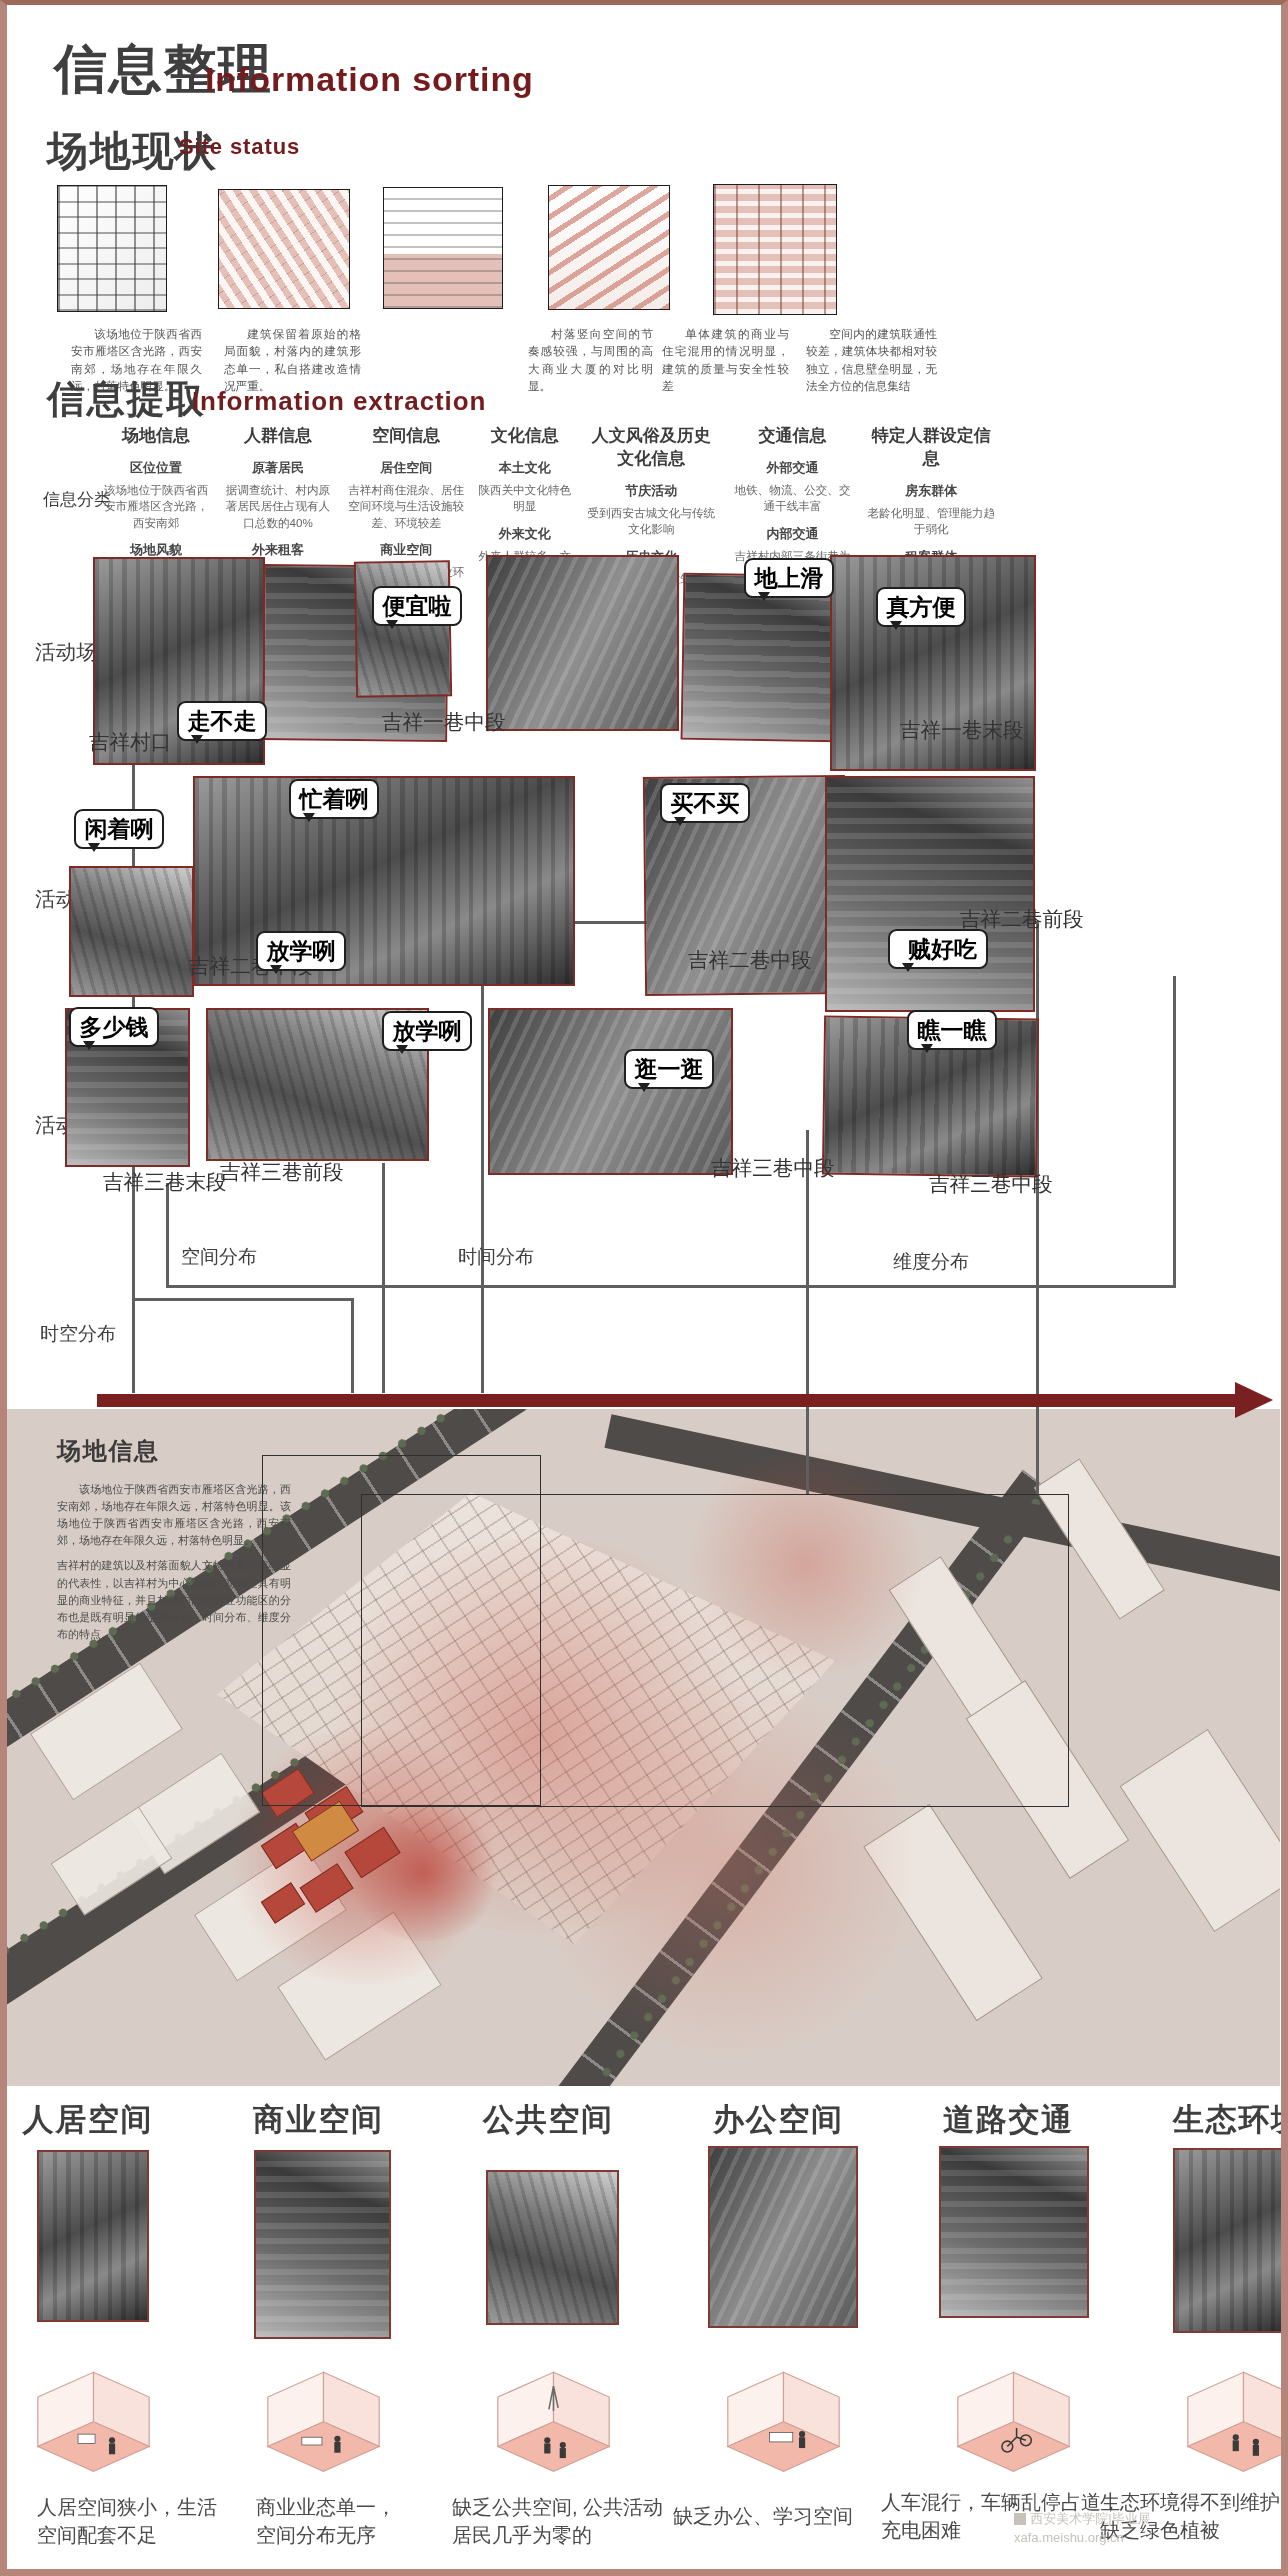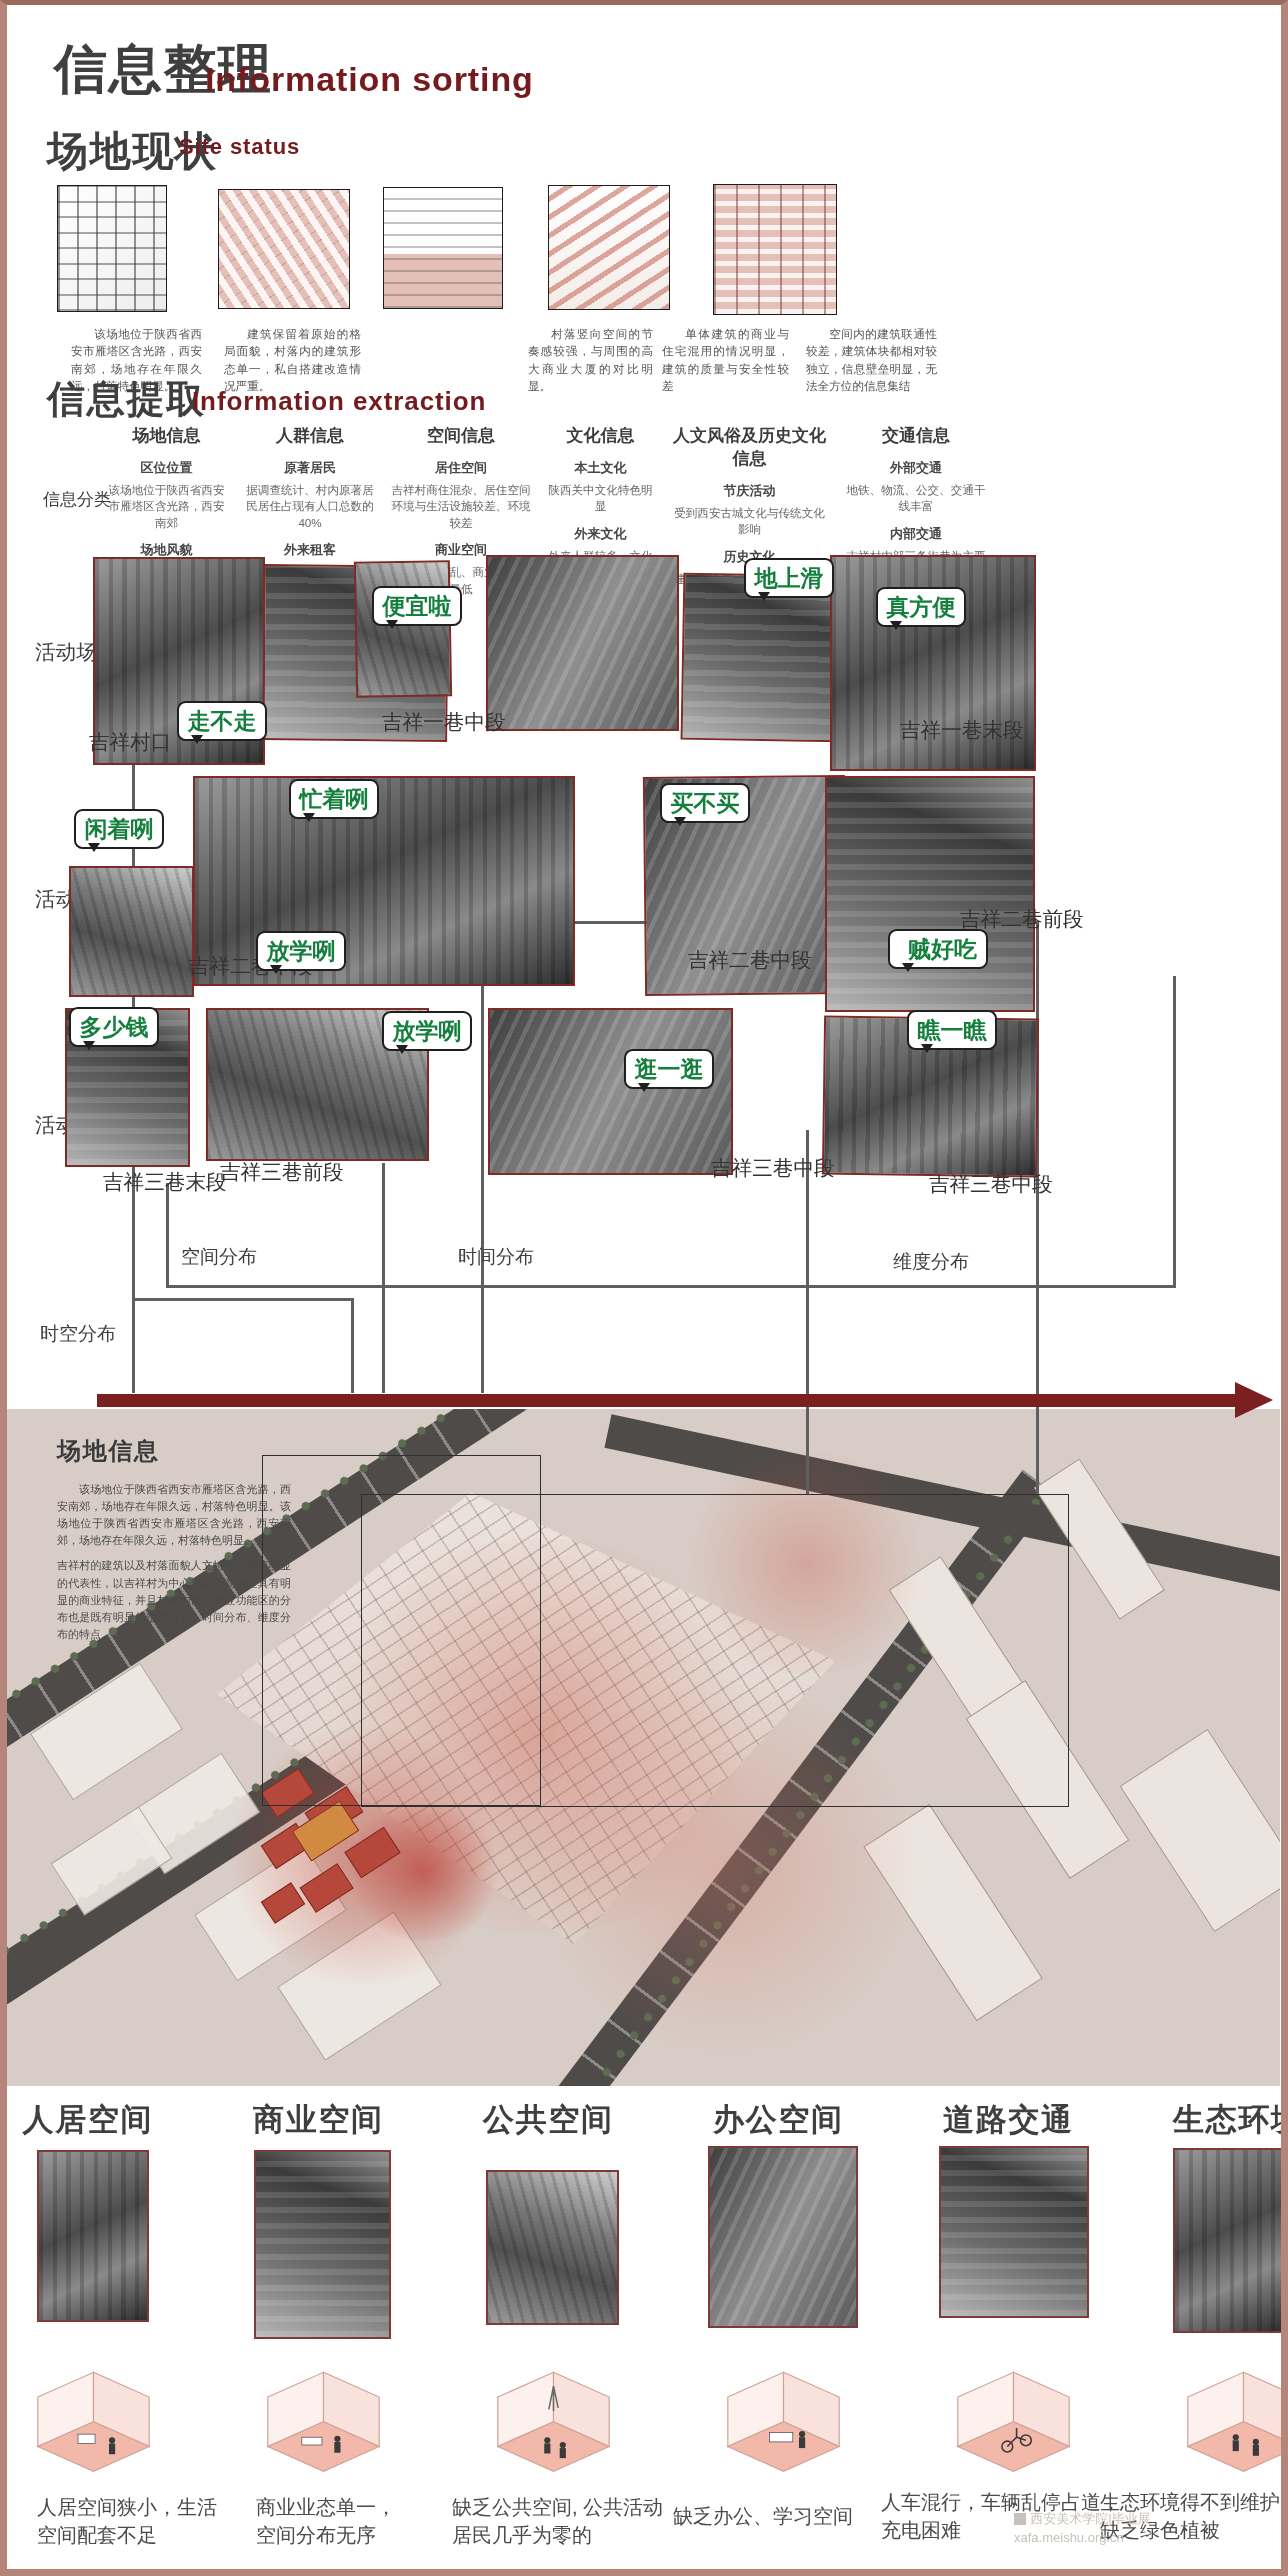--- a/index.html
+++ b/index.html
@@ -48,21 +48,21 @@
   .g2{background:
       repeating-linear-gradient(0deg,rgba(255,255,255,.12) 0 6px,transparent 6px 15.5px),
       linear-gradient(20deg,#b5b5b5,#6a6a6a 40%,#3a3a3a 75%,#909090);}
   .g3{background:
       repeating-linear-gradient(75deg,rgba(0,0,0,.15) 0 3.4px,transparent 3.4px 11px),
       linear-gradient(200deg,#cfcfcf,#7a7a7a 35%,#515151 60%,#9b9b9b);}
   .g4{background:
       repeating-linear-gradient(115deg,rgba(255,255,255,.15) 0 4.3px,transparent 4.3px 13px),
       linear-gradient(120deg,#3f3f3f,#8f8f8f 50%,#5b5b5b);}
   .bubble{position:absolute;z-index:4;background:#fff;border:2.6px solid #1f1f1f;border-radius:8.6px;
-      padding:2.6px 8.6px;font-size:23px;font-weight:bold;color:#15803d;white-space:nowrap;}
+      padding:2.6px 8.6px;font-size:23px;font-weight:bold;color:#000000;white-space:nowrap;}
   .bubble::after{content:"";position:absolute;left:12px;bottom:-11px;width:0;height:0;
       border:6px solid transparent;border-top:9.4px solid #1f1f1f;}
   .scene-cap{position:absolute;z-index:3;font-size:20.6px;color:#333;white-space:nowrap;}
   .scene-label{position:absolute;font-size:20.6px;color:#3f3f3f;white-space:nowrap;}
   .dist-label{position:absolute;font-size:19px;color:#3f3f3f;white-space:nowrap;z-index:3;}
   .line{position:absolute;background:#5f5f5f;z-index:1;}
   
   .arrow-bar{position:absolute;left:90px;top:1389px;width:1140px;height:13px;background:#7b2020;z-index:2;}
   .arrow-head{position:absolute;left:1228px;top:1377px;width:0;height:0;z-index:2;
       border-top:18px solid transparent;border-bottom:18px solid transparent;border-left:38px solid #7b2020;}
@@ -161,20 +161,27 @@
       <div class="txt">建筑门楼与民居建筑保留历史印记</div>
     </div>
     <div class="col" style="width:148px;">
       <h4>交通信息</h4>
       <div class="sub">外部交通</div>
       <div class="txt">地铁、物流、公交、交通干线丰富</div>
       <div class="sub">内部交通</div>
       <div class="txt">吉祥村内部三条街巷为主要交通
 交通容易造成拥堵、不易行车</div>
     </div>
+    <div class="col" style="width:155px;">
+      <h4>特定人群设定信息</h4>
+      <div class="sub">房东群体</div>
+      <div class="txt">老龄化明显、管理能力趋于弱化</div>
+      <div class="sub">租客群体</div>
+      <div class="txt">租金压力与生活环境矛盾凸显</div>
+    </div>
   </div>
 
   <div class="line" style="left:125px;top:737px;width:2.6px;height:651px;"></div>
   <div class="line" style="left:375px;top:1158px;width:2.6px;height:230px;"></div>
   <div class="line" style="left:474px;top:969px;width:2.6px;height:419px;"></div>
   <div class="line" style="left:125px;top:1293px;width:221px;height:2.6px;"></div>
   <div class="line" style="left:344px;top:1293px;width:2.6px;height:95px;"></div>
   <div class="line" style="left:799px;top:1125px;width:2.6px;height:364px;"></div>
   <div class="line" style="left:1029px;top:916px;width:2.6px;height:574px;"></div>
   <div class="line" style="left:369px;top:916px;width:661px;height:2.6px;"></div>

